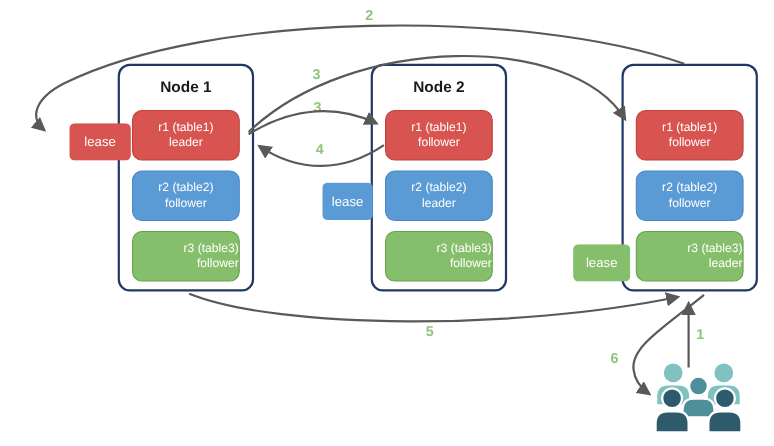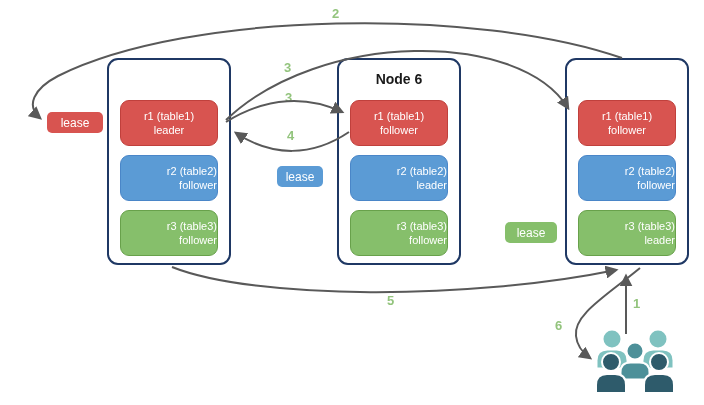--- a/index.html
+++ b/index.html
@@ -16,58 +16,60 @@
     margin-top:11px;
   }
   .replica{
     position:absolute;left:11px;width:98px;height:46px;box-sizing:border-box;
     border-radius:9px;color:#ffffff;font-size:11px;line-height:1.3;
     display:flex;flex-direction:column;align-items:center;justify-content:center;
     text-align:center;border:1px solid transparent;
   }
   .r-top{top:40px}.r-mid{top:95px}.r-bot{top:150px}
   .c-red{background:#d85450;border-color:#c0403c;}
-  .c-blue{background:#5b9bd5;border-color:#4a86c8;align-items:flex-end;}
+  .c-blue{background:#5b9bd5;border-color:#4a86c8;}
   .c-green{background:#86bf6b;border-color:#68a14b;align-items:flex-end;}
   .lease{
-    position:absolute;height:21px;box-sizing:border-box;border-radius:5px;
+    position:absolute;height:34px;box-sizing:border-box;border-radius:5px;
     color:#ffffff;font-size:12px;display:flex;align-items:center;justify-content:center;
     border:1px solid transparent;
+    margin-left:16px;
   }
   #lease-red{left:47px;top:112px;width:56px;}
   #lease-blue{left:277px;top:166px;width:46px;}
   #lease-green{left:505px;top:222px;width:52px;}
   .step-label{
     position:absolute;color:#93c47d;font-weight:bold;font-size:13px;
   }
   #overlay{position:absolute;left:0;top:0;pointer-events:none;}
   #users{position:absolute;left:592px;top:329px;}
 </style>
 </head>
 <body>
 
 <div id="stage">
 
   <div class="node" style="left:107px">
+    <div class="node-title">Node 1</div>
     <div class="replica r-top c-red">
       <span>r1 (table1)</span>
       <span>leader</span>
     </div>
     <div class="replica r-mid c-blue">
       <span>r2 (table2)</span>
       <span>follower</span>
     </div>
     <div class="replica r-bot c-green">
       <span>r3 (table3)</span>
       <span>follower</span>
     </div>
   </div>
 
   <div class="node" style="left:337px">
-    <div class="node-title">Node 6</div>
+    <div class="node-title">Node 2</div>
     <div class="replica r-top c-red">
       <span>r1 (table1)</span>
       <span>follower</span>
     </div>
     <div class="replica r-mid c-blue">
       <span>r2 (table2)</span>
       <span>leader</span>
     </div>
     <div class="replica r-bot c-green">
       <span>r3 (table3)</span>

